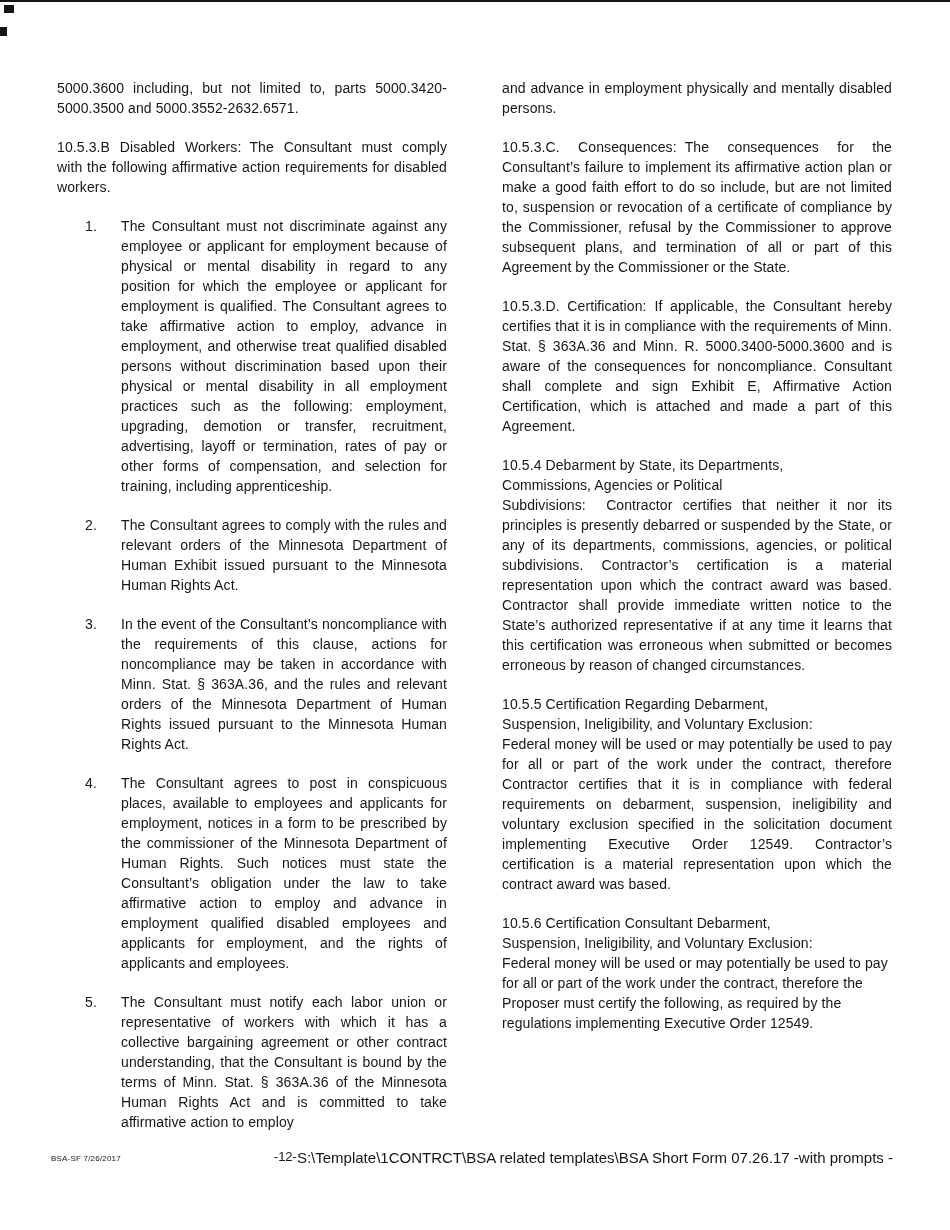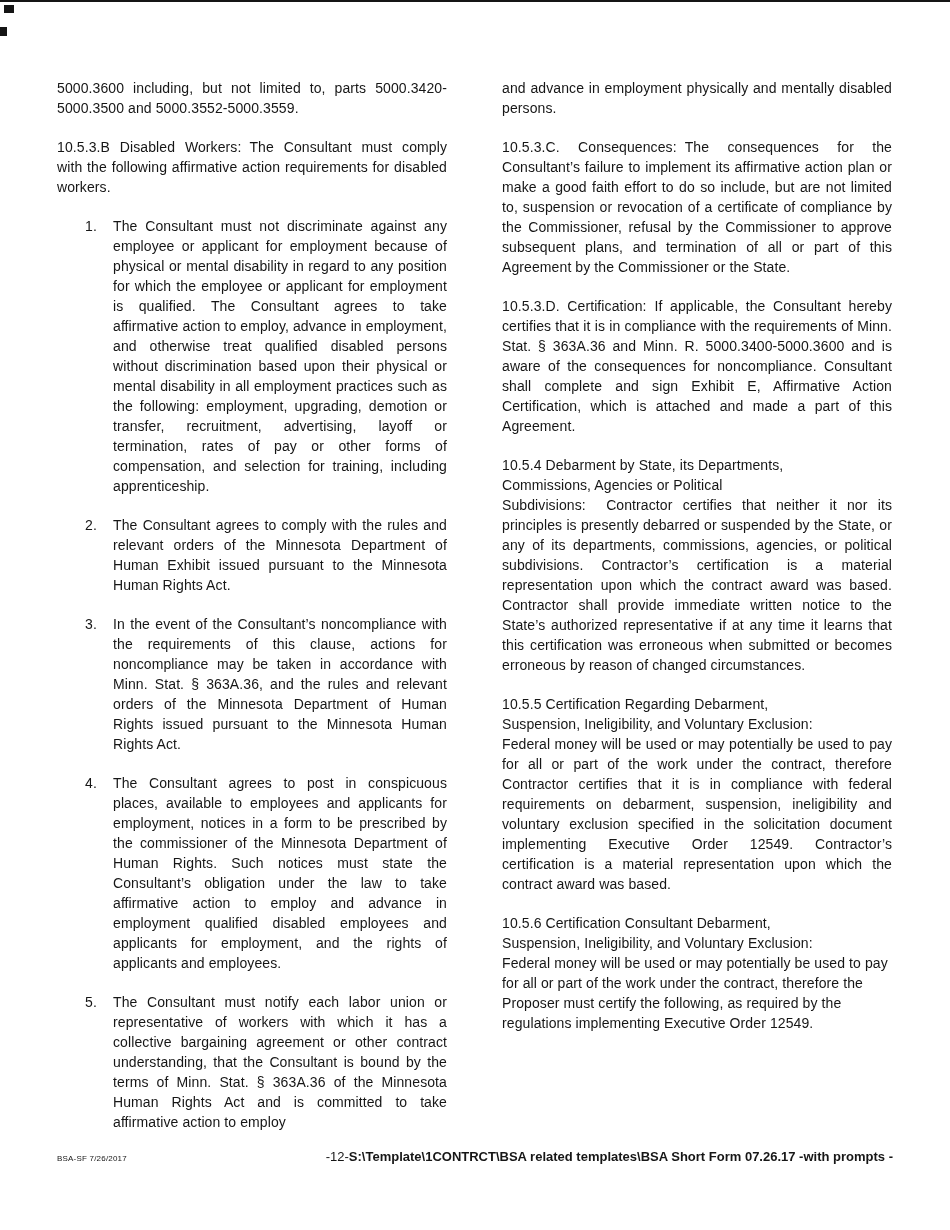--- a/index.html
+++ b/index.html
@@ -21,43 +21,43 @@
   .para { margin: 0 0 19px 0; }
   .para-heading { }
   .justify { text-align: justify; }
   .sec-label { margin-right: 8px; }
   .sec-title { white-space: pre-wrap; }
   .cont-indent { }
 
   .list { margin-left: 28px; }
   .list-item { display: flex; margin: 0 0 19px 0; }
   .li-num { flex: 0 0 28px; }
-  .li-text { flex: 1 1 auto; text-align: justify; }
+  .li-text { flex: 1 1 auto; text-align: justify; margin-left: 8px; }
 
   .footer {
-    position: absolute; left: 57px; right: 57px; top: 1149px;
+    position: absolute; left: 51px; right: 57px; top: 1149px;
     display: flex; justify-content: space-between; align-items: baseline;
   }
   .footer-code { font-size: 8px; letter-spacing: 0.2px; }
   .footer-right { display: flex; align-items: flex-start; }
   .footer-pagenum { font-size: 13px; }
-  .footer-path { font-size: 13px; font-weight: bold; }
+  .footer-path { font-size: 15px; }
 </style>
 </head>
 <body>
 
 <div class="page">
   <div class="scan-topline"></div>
   <div class="scan-mark-1"></div>
   <div class="scan-mark-2"></div>
 
   <div class="columns">
 
     <div class="col">
-      <p class="para justify">5000.3600 including, but not limited to, parts 5000.3420-5000.3500 and 5000.3552-5000.3559.</p>
+      <p class="para justify">5000.3600 including, but not limited to, parts 5000.3420-5000.3500 and 5000.3552-2632.6571.</p>
 
       <p class="para justify para-heading"><span class="sec-label">10.5.3.B Disabled Workers:</span><span>The Consultant must comply with the following affirmative action requirements for disabled workers.</span></p>
 
       <div class="list">
         <div class="list-item">
           <span class="li-num">1.</span>
           <span class="li-text">The Consultant must not discriminate against any employee or applicant for employment because of physical or mental disability in regard to any position for which the employee or applicant for employment is qualified. The Consultant agrees to take affirmative action to employ, advance in employment, and otherwise treat qualified disabled persons without discrimination based upon their physical or mental disability in all employment practices such as the following: employment, upgrading, demotion or transfer, recruitment, advertising, layoff or termination, rates of pay or other forms of compensation, and selection for training, including apprenticeship.</span>
         </div>
         <div class="list-item">
           <span class="li-num">2.</span>

